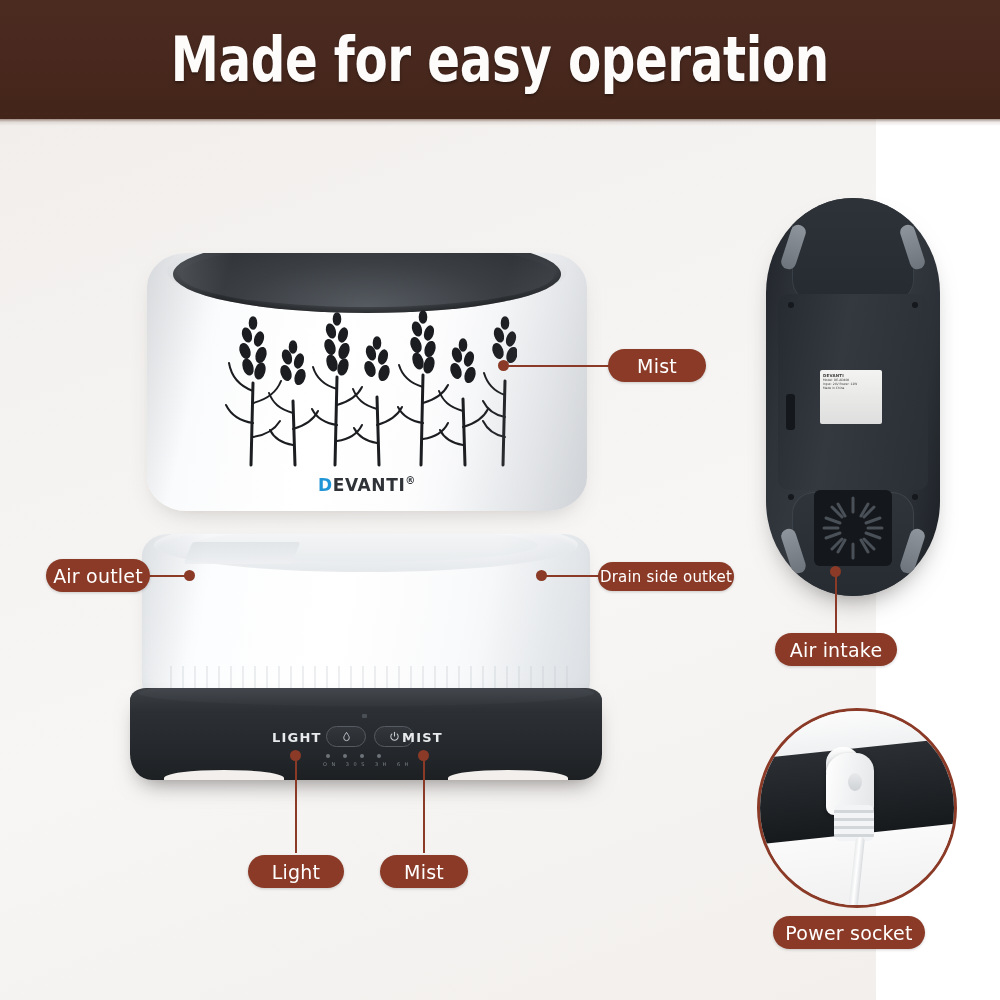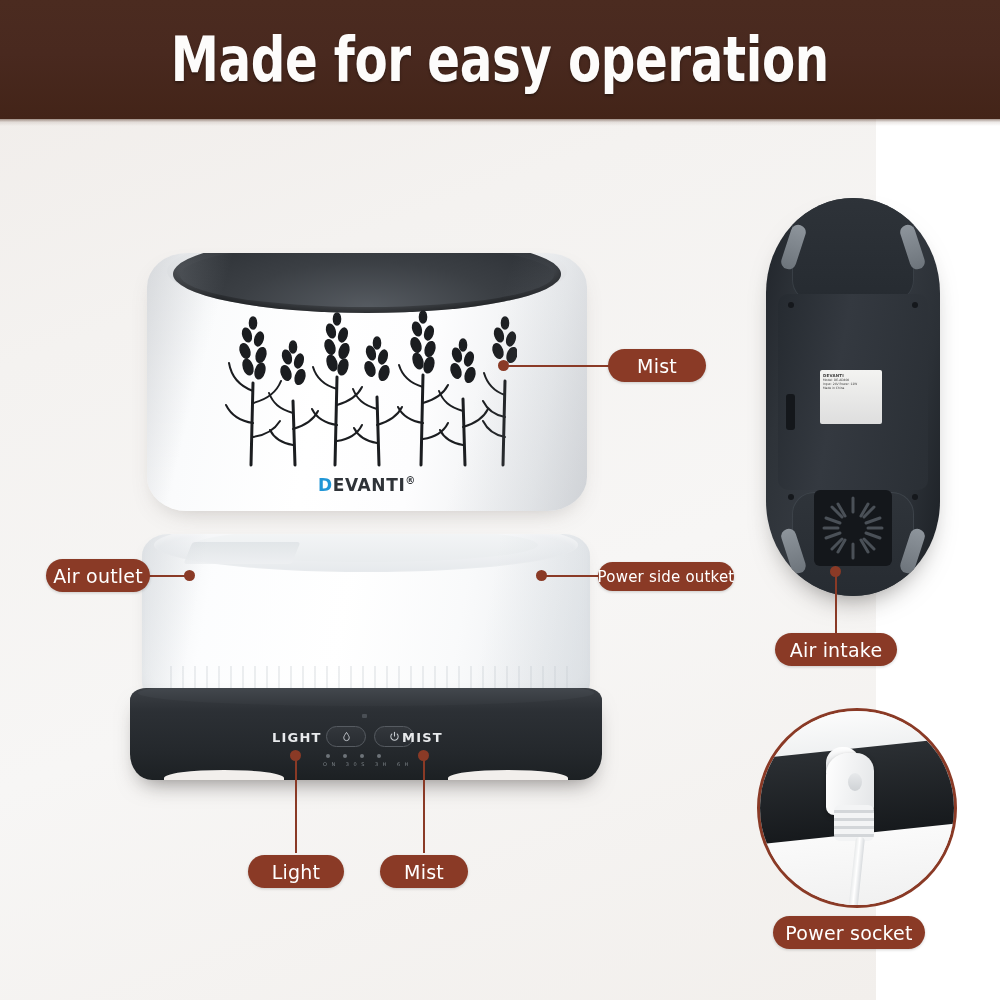--- a/index.html
+++ b/index.html
@@ -539,21 +539,21 @@
   <div class="dot" style="left:498px; top:360px;"></div>
   <div class="leader h" style="left:505px; top:365px; width:110px;"></div>
   <div class="pill" style="left:608px; top:349px; width:98px;">Mist</div>
 
   <div class="dot" style="left:184px; top:570px;"></div>
   <div class="leader h" style="left:118px; top:575px; width:70px;"></div>
   <div class="pill" style="left:22px; top:559px; width:104px;margin-left:24px;">Air outlet</div>
 
   <div class="dot" style="left:536px; top:570px;"></div>
   <div class="leader h" style="left:543px; top:575px; width:62px;"></div>
-  <div class="pill" style="left:598px; top:562px; width:136px; height:29px; font-size:15px;">Power side outket</div>
+  <div class="pill" style="left:598px; top:562px; width:136px; height:29px; font-size:15px;">Drain side outket</div>
 
   <div class="dot" style="left:290px; top:750px;"></div>
   <div class="leader v" style="left:295px; top:757px; height:96px;"></div>
   <div class="pill" style="left:248px; top:855px; width:96px;">Light</div>
 
   <div class="dot" style="left:418px; top:750px;"></div>
   <div class="leader v" style="left:423px; top:757px; height:96px;"></div>
   <div class="pill" style="left:380px; top:855px; width:88px;">Mist</div>
 
   <div class="dot" style="left:830px; top:566px;"></div>

